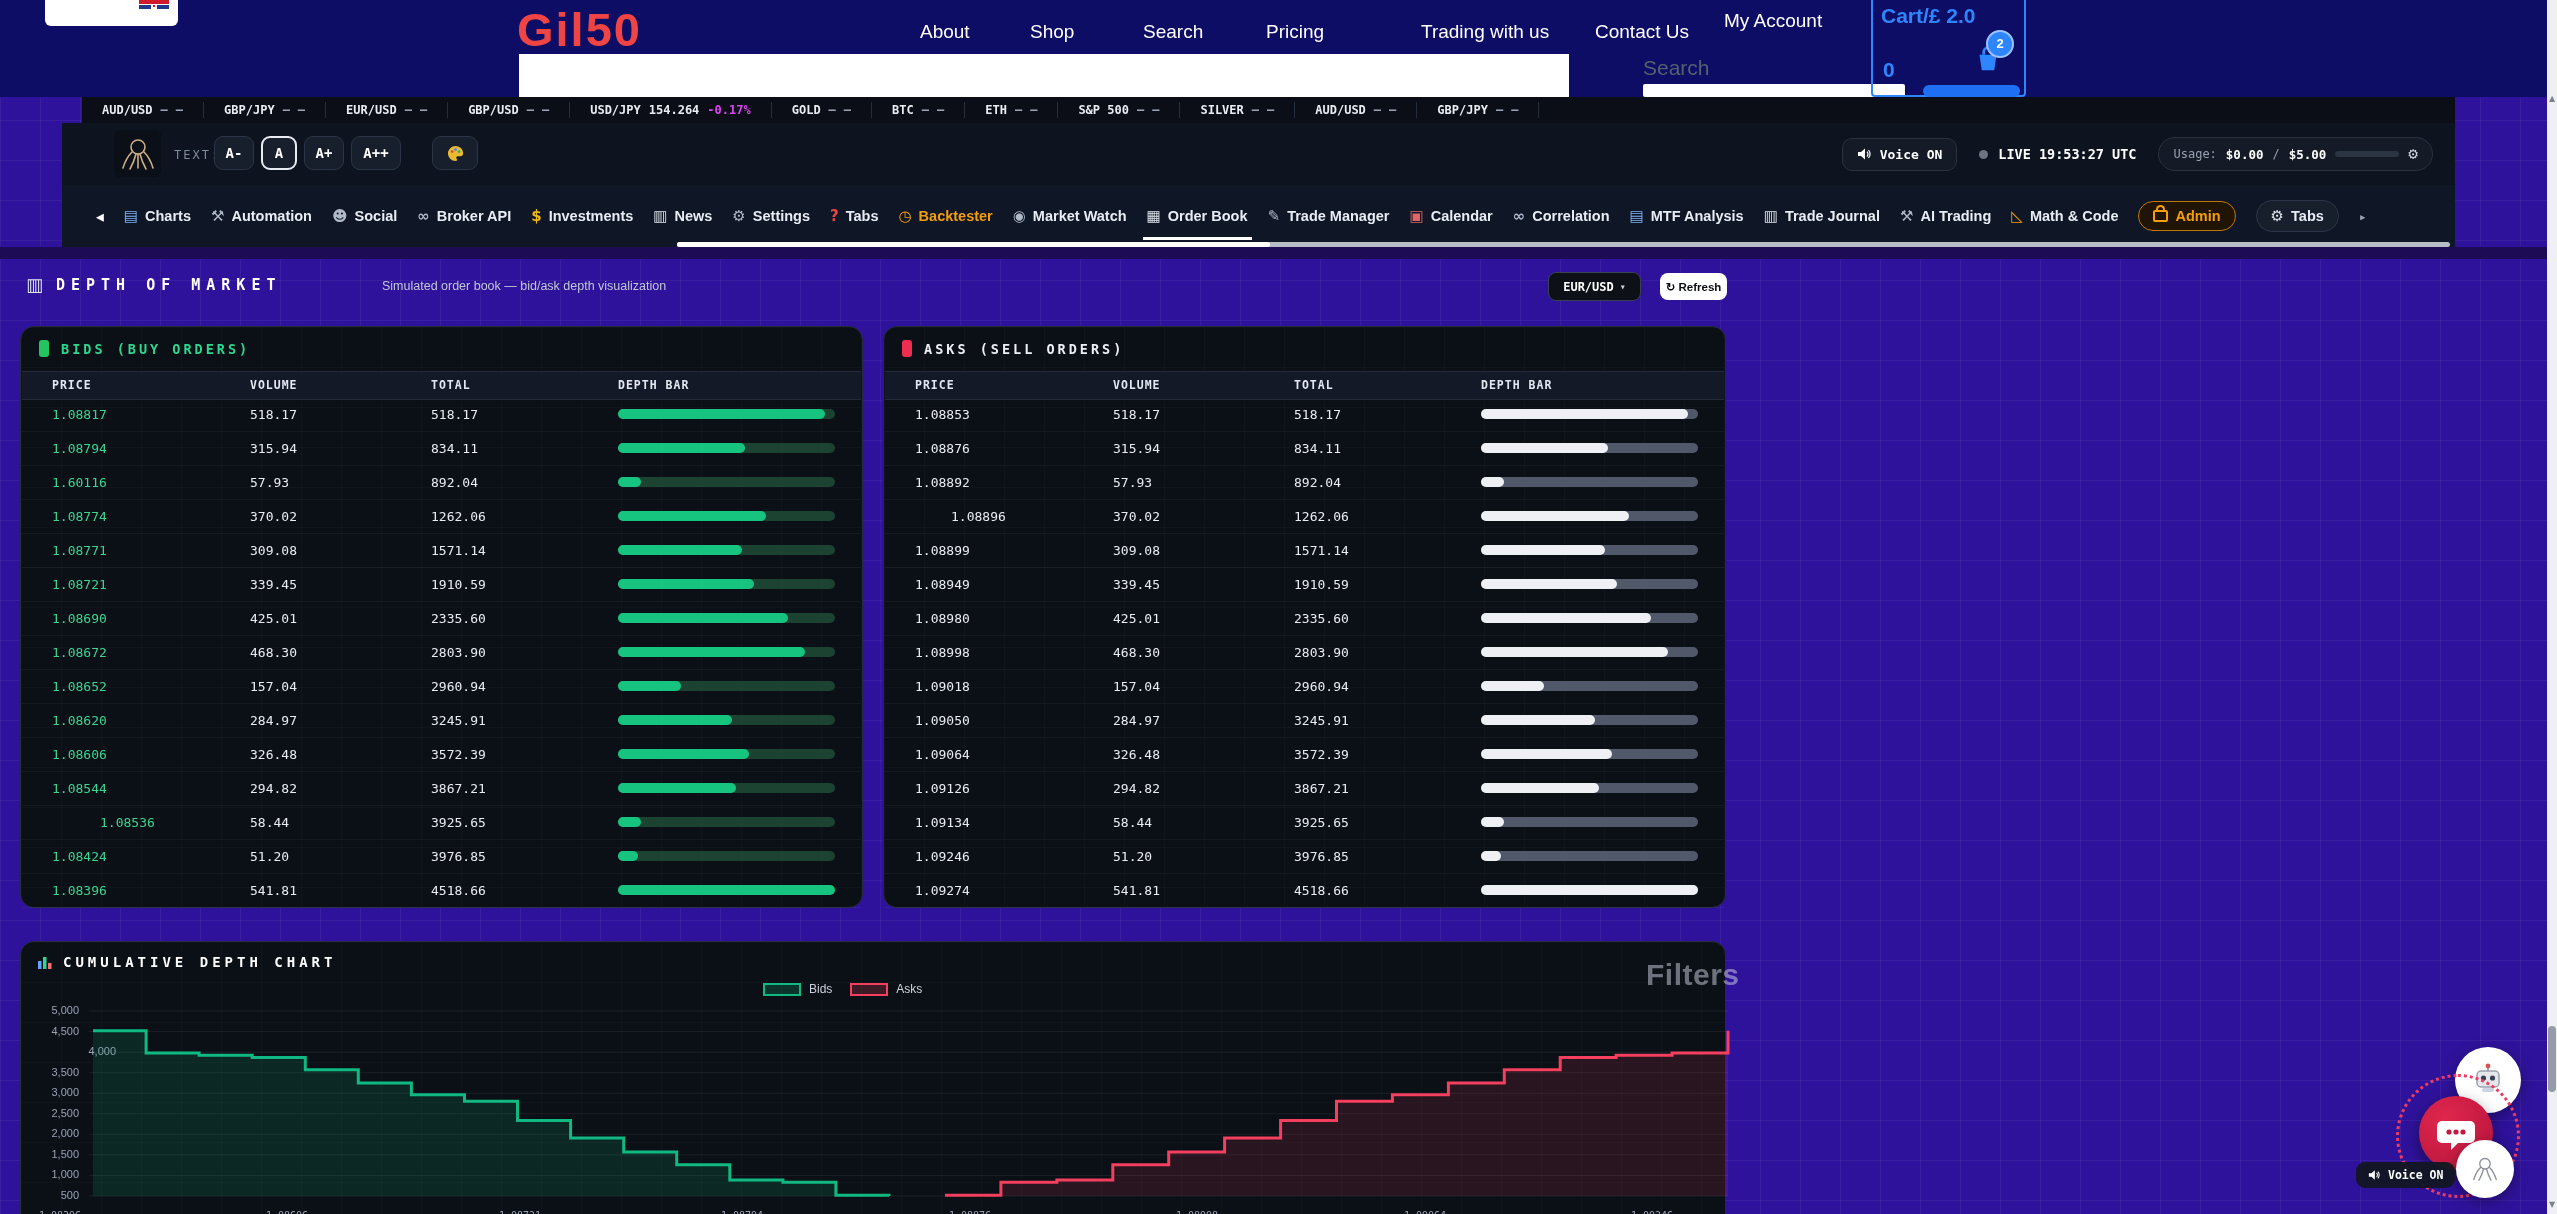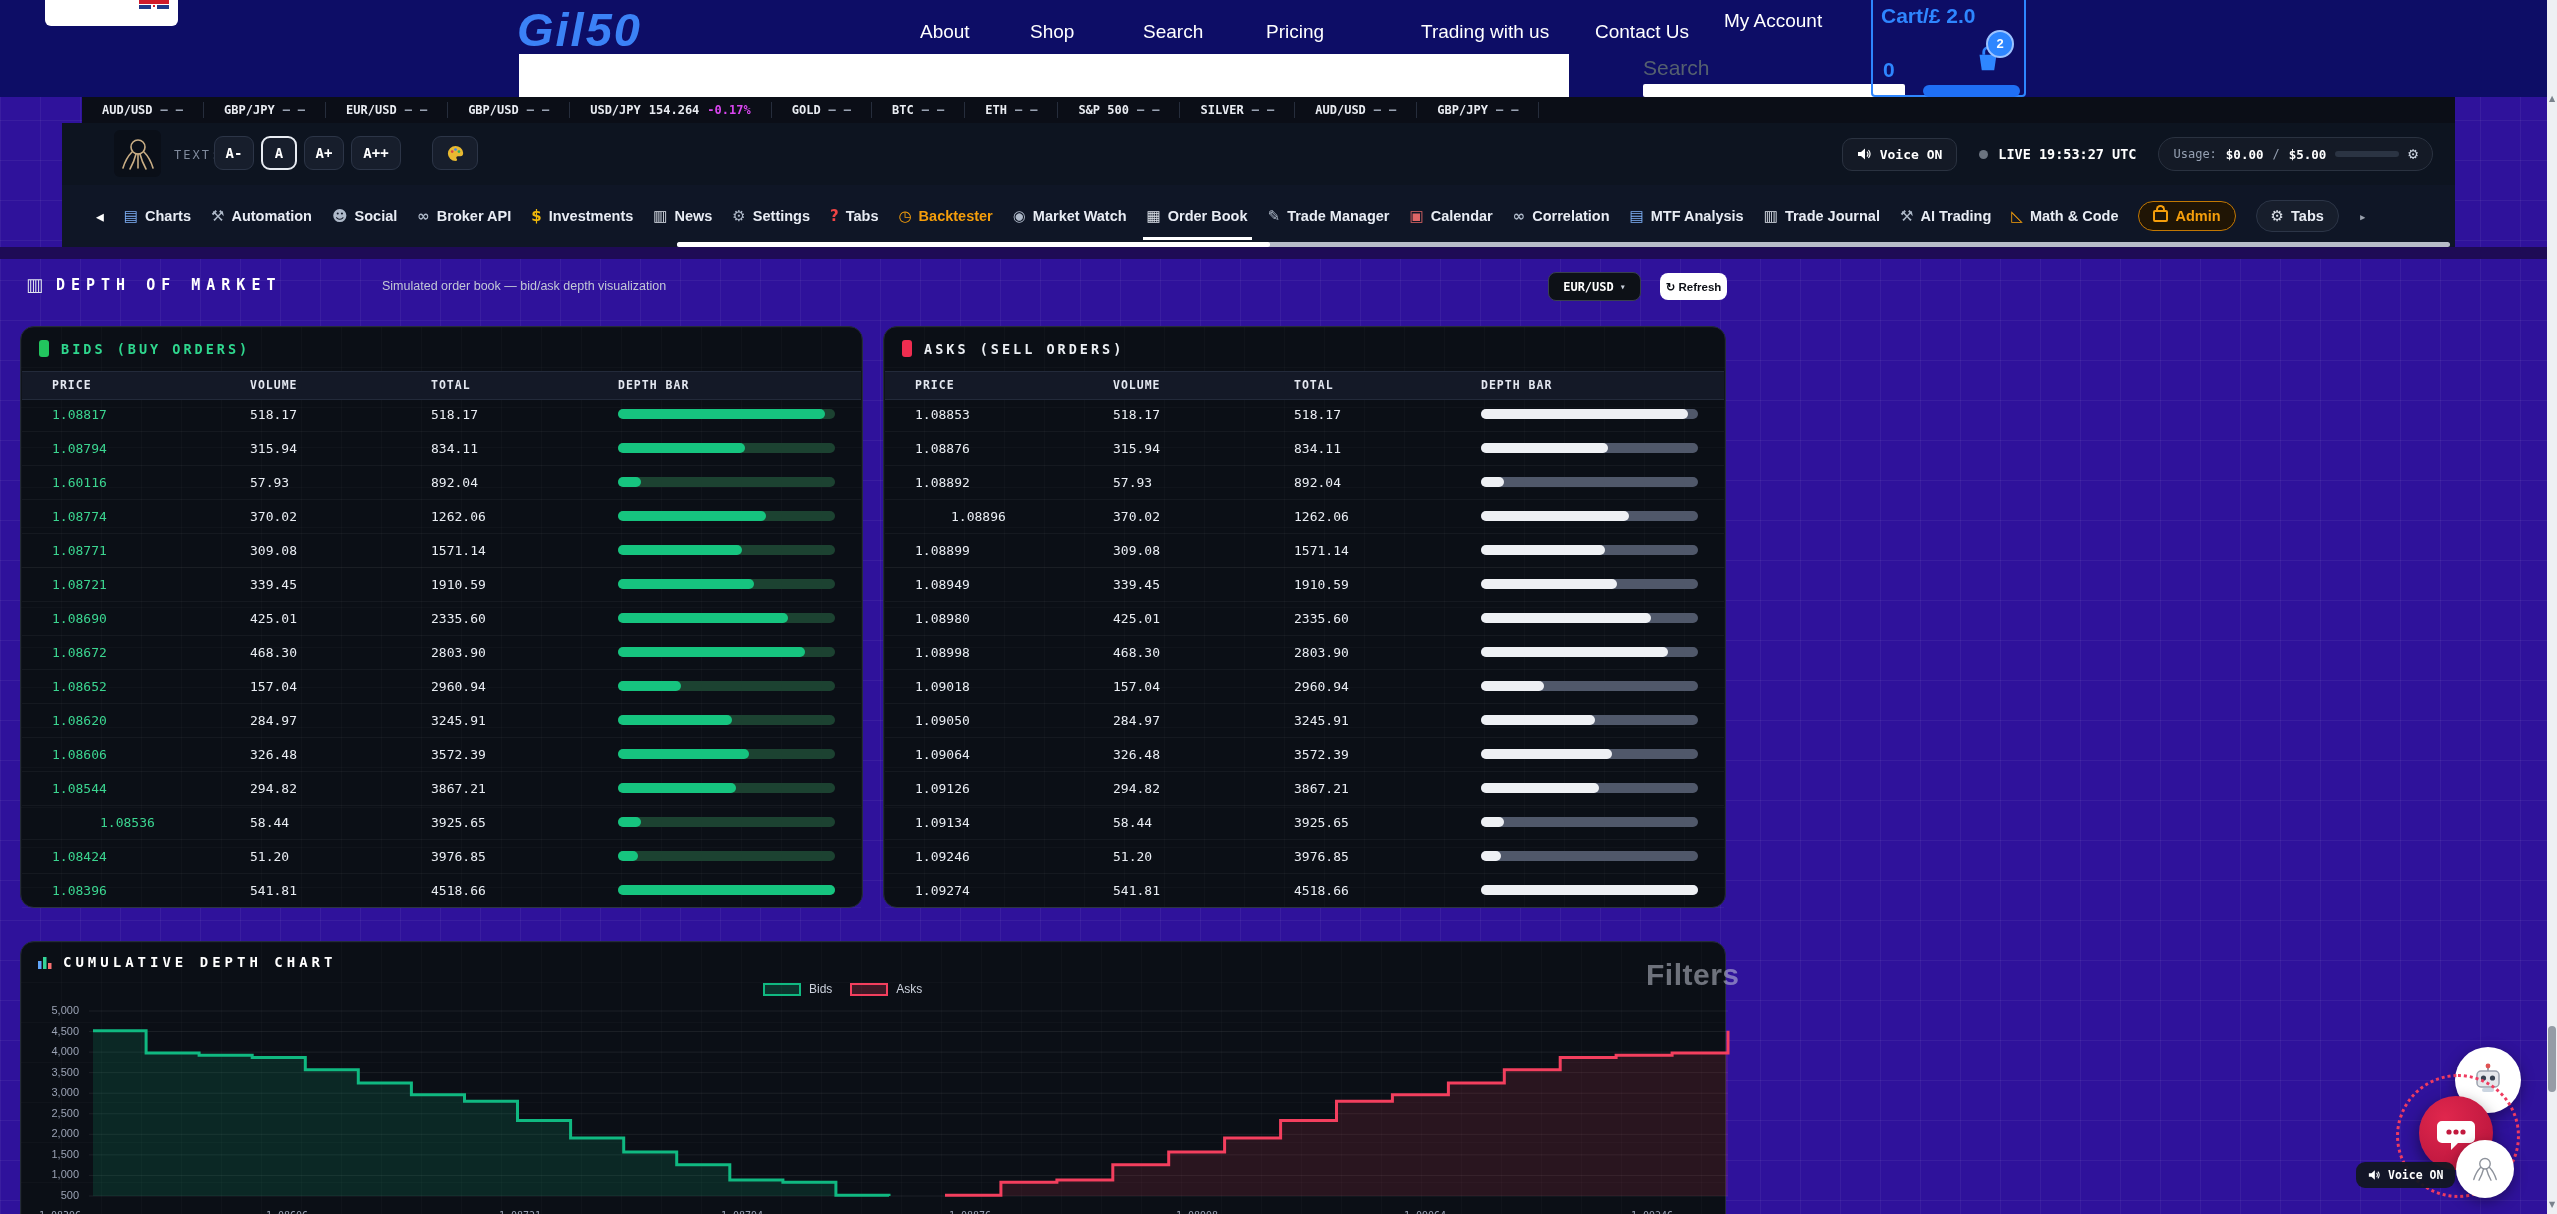--- a/index.html
+++ b/index.html
@@ -12,21 +12,21 @@
   .abs{position:absolute;}
   .sans{font-family:"Liberation Sans",sans-serif;}
 
   
   .site-header{left:0;top:0;width:2557px;height:97px;background:#0d0d66;}
   .lang-box{left:45px;top:0;width:133px;height:26px;background:#fff;border-radius:0 0 6px 6px;overflow:hidden;}
   .flag{position:absolute;left:94px;top:-9px;width:30px;height:18px;background:
       linear-gradient(#1e3a8a,#1e3a8a);}
   .flag::before{content:"";position:absolute;left:12px;top:0;width:6px;height:18px;background:#cf1b2b;box-shadow:0 0 0 2px #fff inset;}
   .flag::after{content:"";position:absolute;left:0;top:6px;width:30px;height:6px;background:#cf1b2b;border-top:1.5px solid #fff;border-bottom:1.5px solid #fff;}
-  .logo{left:517px;top:2px;font-size:47px;font-weight:800;color:#3b82f6;letter-spacing:2px;font-style:italic;}
+  .logo{left:517px;top:2px;font-size:47px;font-weight:800;color:#ef4444;letter-spacing:2px;}
   .hdr-whitebox{left:519px;top:54px;width:1050px;height:43px;background:#fff;}
   .nav-link{top:21px;color:#fff;font-size:19px;font-weight:500;white-space:nowrap;}
   .myaccount{left:1724px;top:6px;width:116px;color:#fff;font-size:19px;font-weight:500;line-height:30px;}
   .search-ph{left:1643px;top:56px;color:#55606f;font-size:21px;}
   .search-input{left:1643px;top:84px;width:262px;height:13px;background:#fff;border-radius:2px;}
   .cart-box{left:1871px;top:-12px;width:151px;height:105px;border:2px solid #2e86ff;border-radius:4px;}
   .cart-label{position:absolute;left:8px;top:14px;color:#2e86ff;font-size:21px;font-weight:700;}
   .cart-count{position:absolute;left:10px;top:68px;color:#2e86ff;font-size:21px;font-weight:700;}
   .cart-badge{position:absolute;left:113px;top:40px;width:24px;height:24px;border-radius:50%;background:#2e86ff;color:#fff;
     font-size:13px;font-weight:700;text-align:center;line-height:24px;border:2px solid #9cc3ff;}
@@ -650,21 +650,21 @@
           <span class="leg-lbl">Bids</span>
         </div>
         <div class="leg-item">
           <span class="leg-swatch" style="border-color: rgb(244, 63, 94); background: rgba(244, 63, 94, 0.22);"></span>
           <span class="leg-lbl">Asks</span>
         </div>
       </div>
     <div id="y-axis">
         <div class="ylab" style="top: 62px;">5,000</div>
         <div class="ylab" style="top: 82.5556px;">4,500</div>
-        <div class="ylab" style="top: 103.111px;">4,000</div>
+        <div class="ylab" style="top: 103.111px; padding-left: 37px;">4,000</div>
         <div class="ylab" style="top: 123.667px;">3,500</div>
         <div class="ylab" style="top: 144.222px;">3,000</div>
         <div class="ylab" style="top: 164.778px;">2,500</div>
         <div class="ylab" style="top: 185.333px;">2,000</div>
         <div class="ylab" style="top: 205.889px;">1,500</div>
         <div class="ylab" style="top: 226.444px;">1,000</div>
         <div class="ylab" style="top: 247px;">500</div>
       </div>
     <svg id="depth-svg" style="position:absolute;left:68px;top:62px;" width="1645" height="205" viewBox="0 0 1645 205">
         <line x1="0" x2="1639" y1="7" y2="7" stroke="rgba(255,255,255,0.07)"></line>

